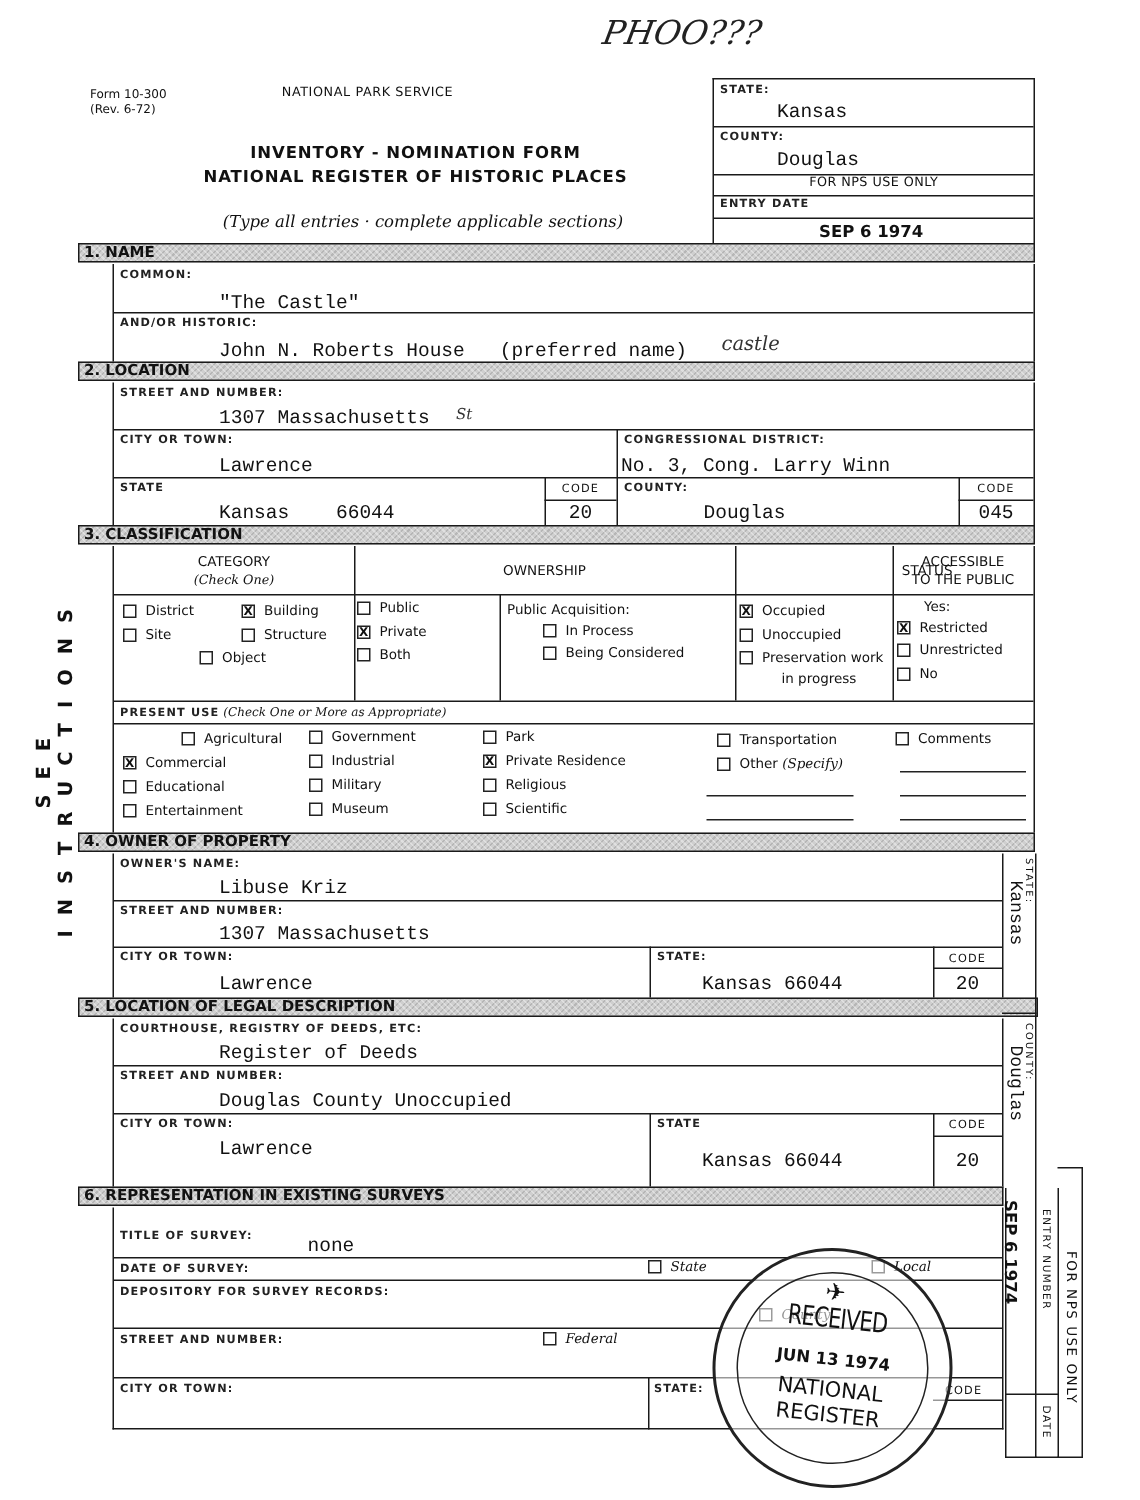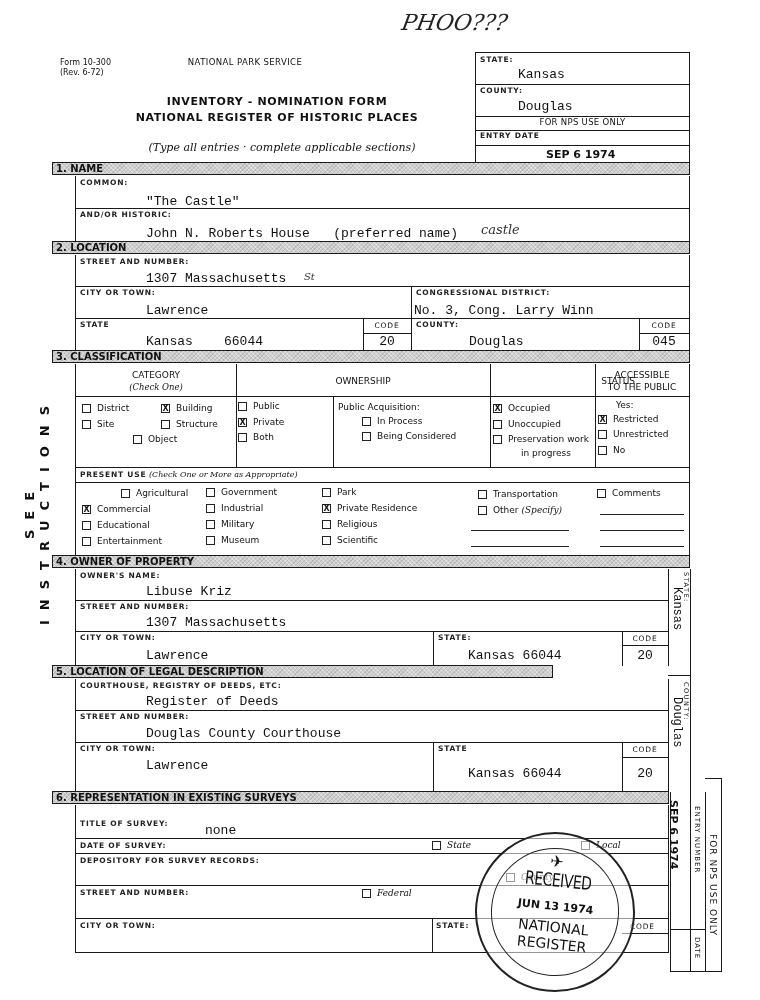--- a/index.html
+++ b/index.html
@@ -182,27 +182,27 @@
   <div class="abs mono val" style="left:70px;top:79px;">Lawrence</div>
   <div class="abs bl" style="left:357px;top:62px;height:35px;"></div>
   <div class="abs lbl" style="left:362px;top:64px;">STATE:</div>
   <div class="abs mono val" style="left:392px;top:79px;">Kansas 66044</div>
   <div class="abs bl" style="left:546px;top:62px;height:35px;"></div>
   <div class="abs sans" style="left:546px;top:65px;width:46px;text-align:center;font-size:7.5px;letter-spacing:0.8px;">CODE</div>
   <div class="abs bt" style="left:546px;top:76px;width:46px;"></div>
   <div class="abs mono val" style="left:546px;top:79px;width:46px;text-align:center;">20</div>
 </div>
 
-<div class="hdr" style="top:665px;width:501px;">5. LOCATION OF LEGAL DESCRIPTION</div>
+<div class="hdr" style="top:665px;width:640px;">5. LOCATION OF LEGAL DESCRIPTION</div>
 <div class="abs" style="left:75px;top:679px;width:594px;height:113px;border-left:1.5px solid #1a1a1a;border-right:1.5px solid #1a1a1a;">
   <div class="abs lbl" style="left:4px;top:2px;">COURTHOUSE, REGISTRY OF DEEDS, ETC:</div>
   <div class="abs mono val" style="left:70px;top:15px;">Register of Deeds</div>
   <div class="abs bt" style="left:0;top:31px;width:592px;"></div>
   <div class="abs lbl" style="left:4px;top:33px;">STREET AND NUMBER:</div>
-  <div class="abs mono val" style="left:70px;top:47px;">Douglas County Courthouse</div>
+  <div class="abs mono val" style="left:70px;top:47px;">Douglas County Unoccupied</div>
   <div class="abs bt" style="left:0;top:63px;width:592px;"></div>
   <div class="abs lbl" style="left:4px;top:65px;">CITY OR TOWN:</div>
   <div class="abs mono val" style="left:70px;top:79px;">Lawrence</div>
   <div class="abs bl" style="left:357px;top:63px;height:50px;"></div>
   <div class="abs lbl" style="left:362px;top:65px;">STATE</div>
   <div class="abs mono val" style="left:392px;top:87px;">Kansas 66044</div>
   <div class="abs bl" style="left:546px;top:63px;height:50px;"></div>
   <div class="abs sans" style="left:546px;top:66px;width:46px;text-align:center;font-size:7.5px;letter-spacing:0.8px;">CODE</div>
   <div class="abs bt" style="left:546px;top:78px;width:46px;"></div>
   <div class="abs mono val" style="left:546px;top:87px;width:46px;text-align:center;">20</div>

